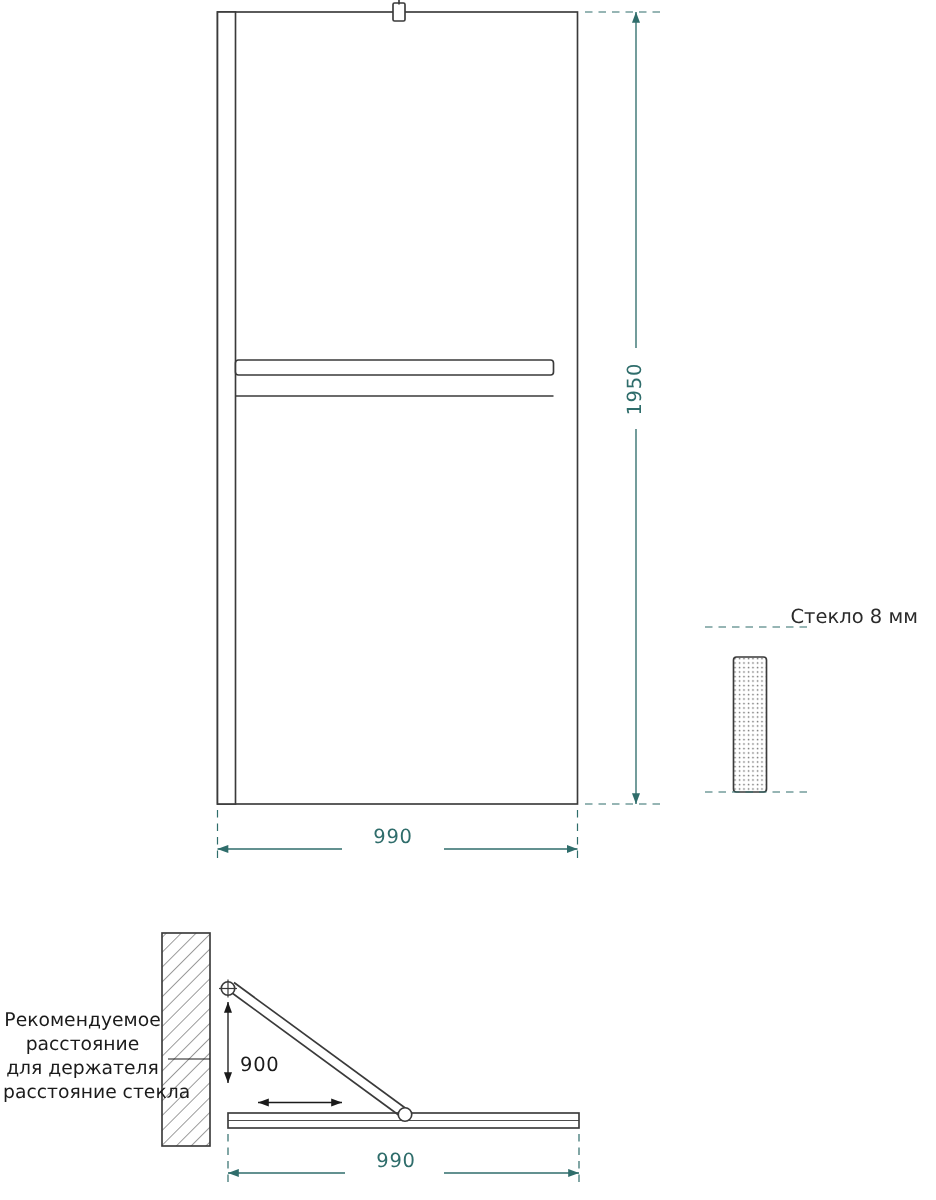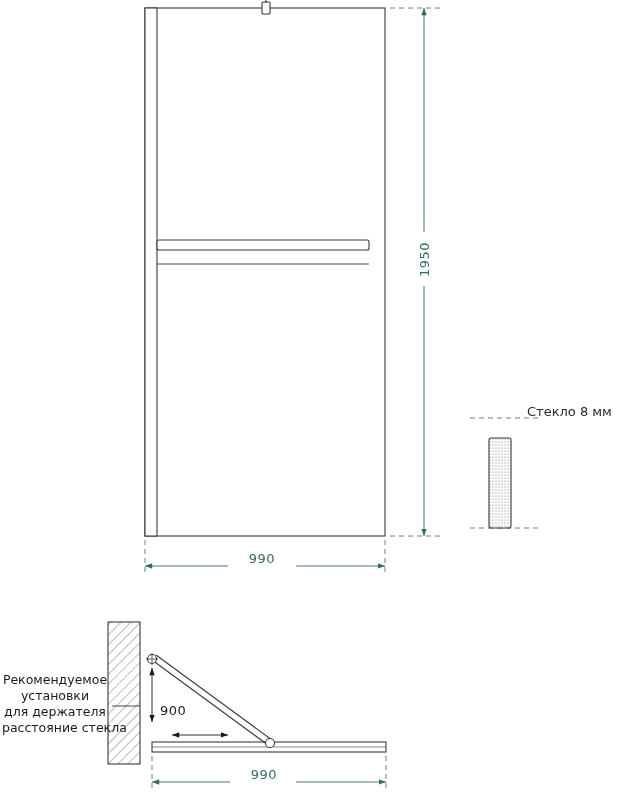--- a/index.html
+++ b/index.html
@@ -143,17 +143,17 @@
 
   <div class="dimtext" style="left: 228px; top: 551px; width: 68px; text-align: center;">990</div>
 
   <div class="glass-label" style="left: 527px; top: 404px;">Стекло 8 мм</div>
 
   <div class="dimtext" style="left: 160px; top: 703px; color:#1b1b1b;">900</div>
 
   <div class="dimtext" style="left: 230px; top: 767px; width: 68px; text-align: center;">990</div>
 
   <div class="labeltext" style="left: 2px; top: 672px; width: 106px;">Рекомендуемое</div>
-  <div class="labeltext" style="left: 2px; top: 688px; width: 106px;">установки</div>
+  <div class="labeltext" style="left: 2px; top: 688px; width: 106px;">расстояние</div>
   <div class="labeltext" style="left: 2px; top: 704px; width: 106px;">для держателя</div>
   <div class="labeltext" style="left: 2px; top: 720px; width: 106px;">расстояние стекла</div>
 
 </div>
 
 </body></html>

